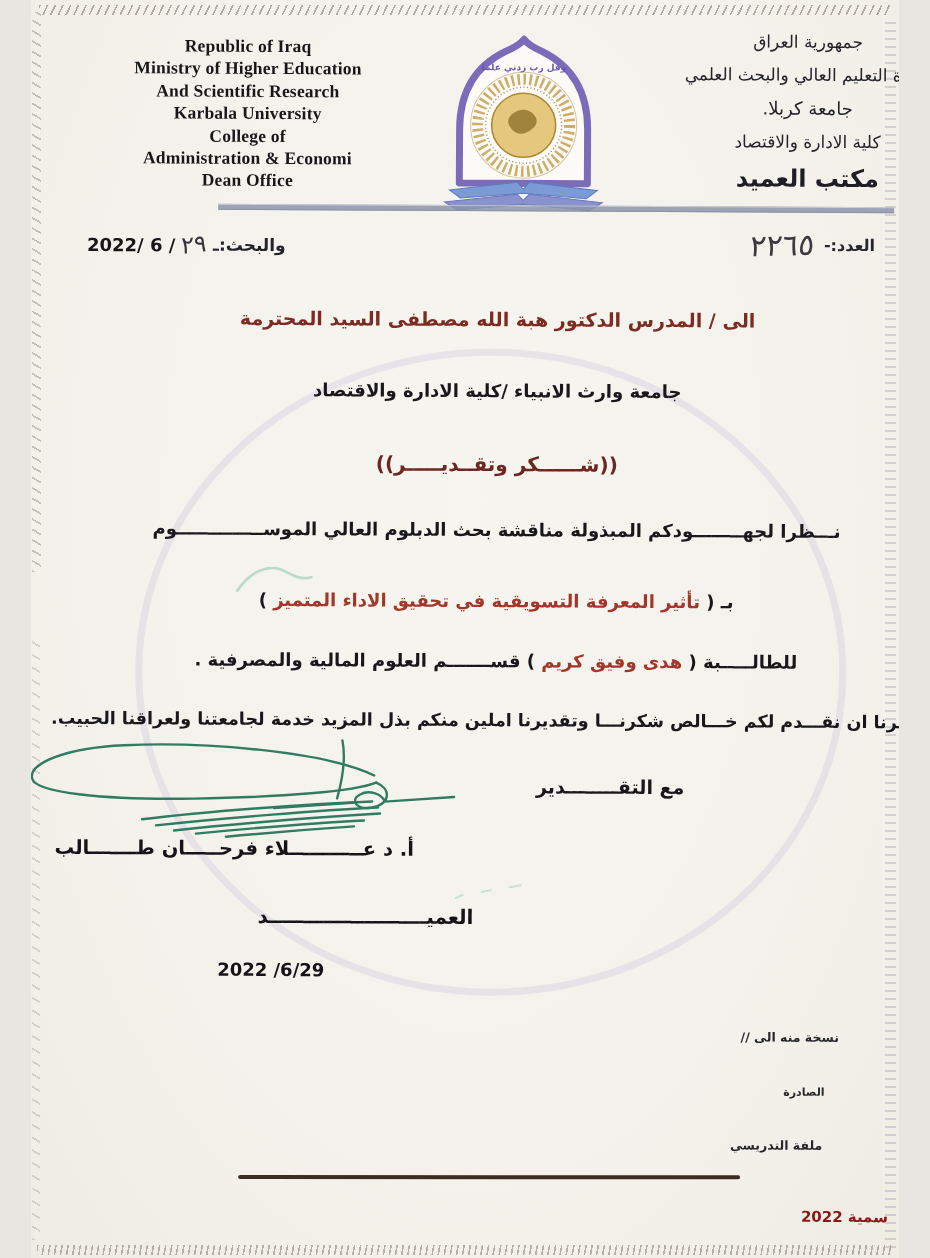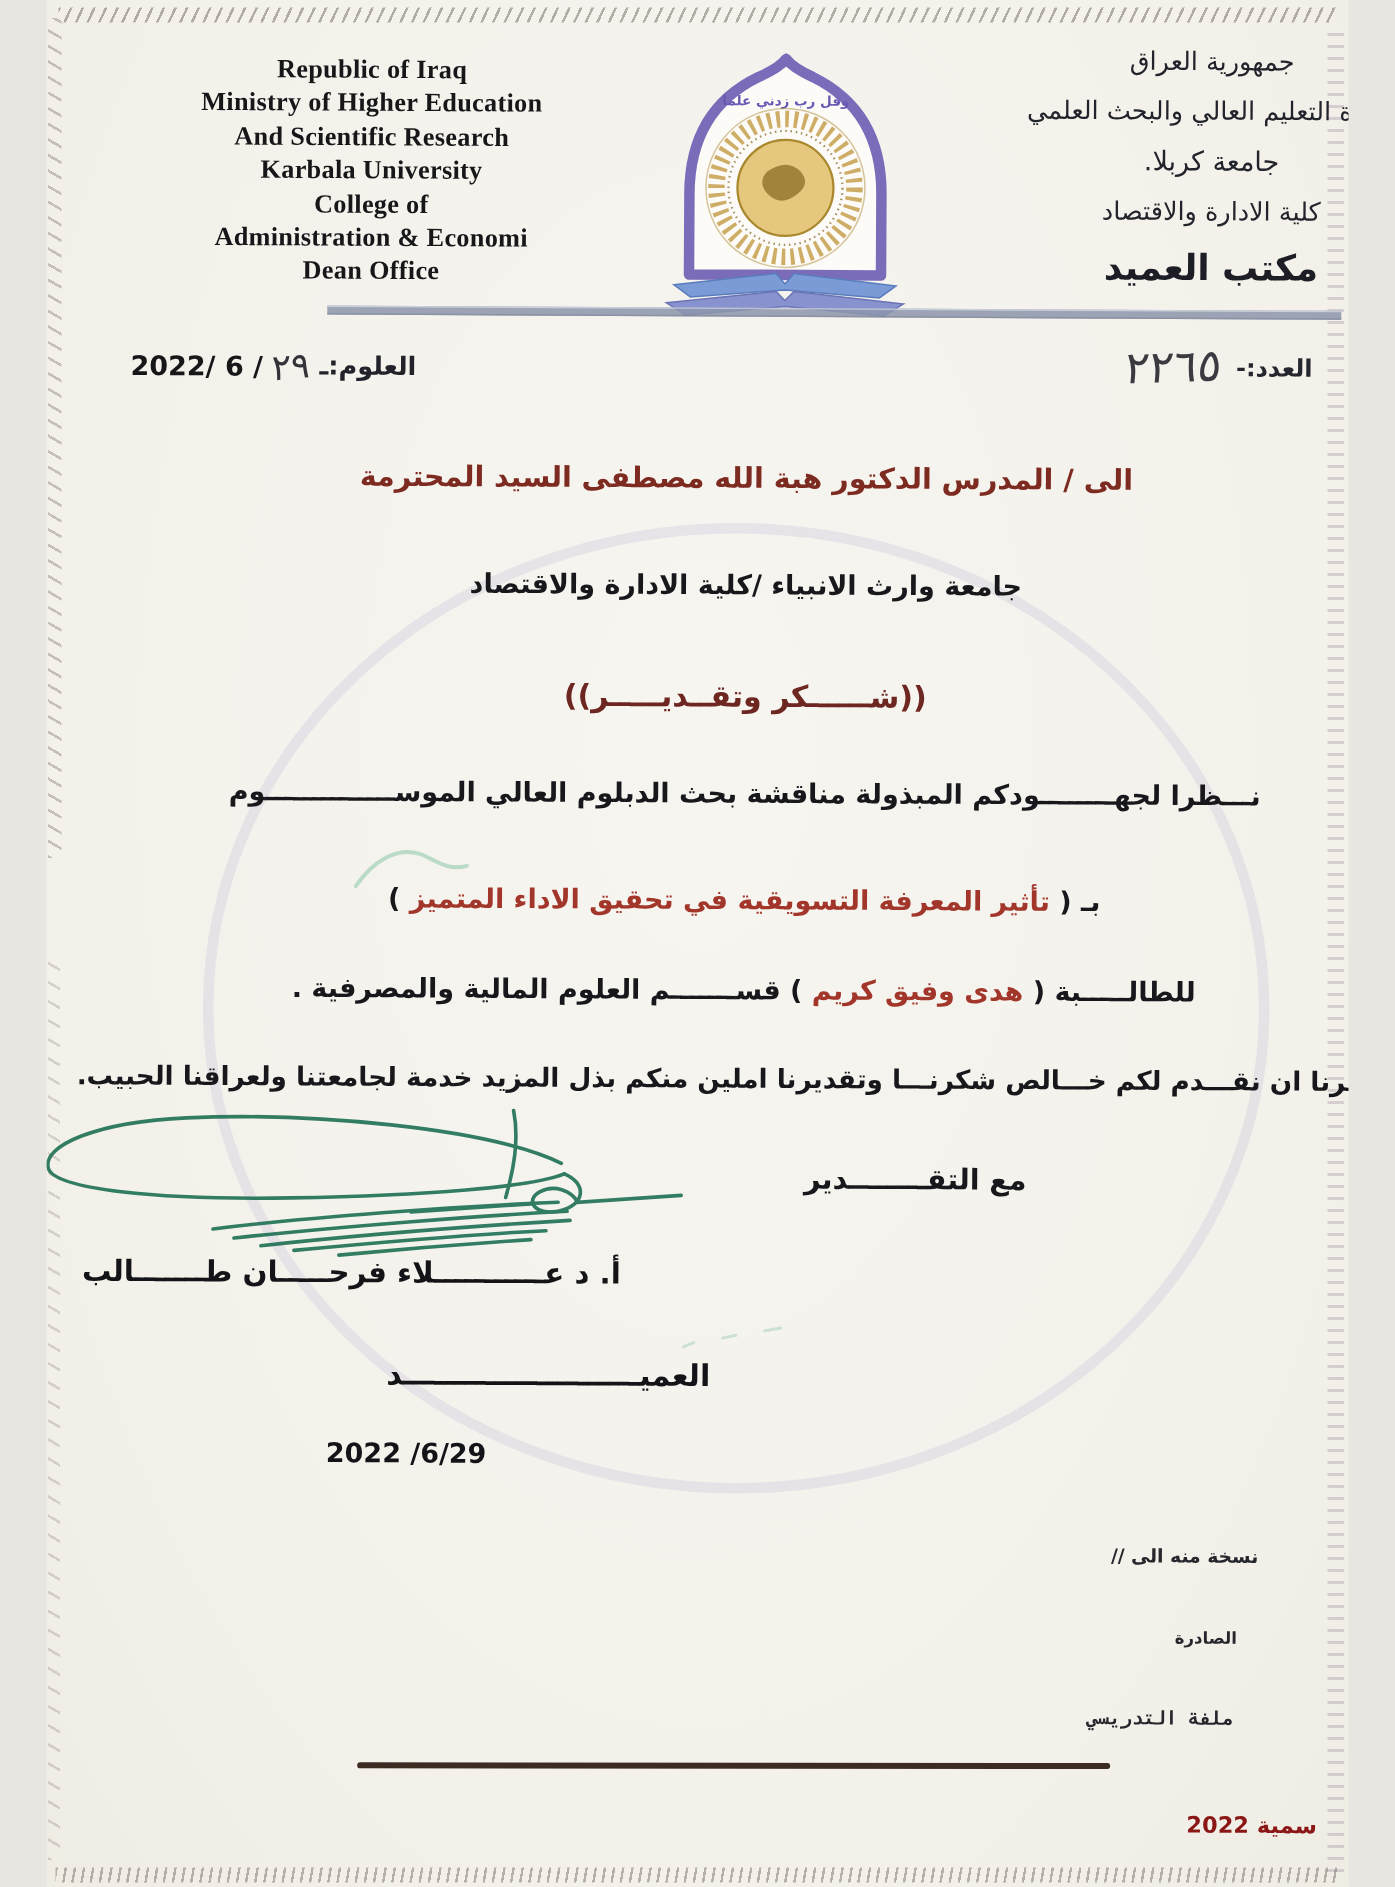--- a/index.html
+++ b/index.html
@@ -56,25 +56,25 @@
   .body4{top:710px;font-size:17.5px;left:20px;width:890px;color:#17171c;}
   .red{color:#a3362a;}
   .regards{left:470px;top:775px;width:220px;text-align:center;font-size:19px;font-weight:bold;color:#17171c;}
 
   .sig-name{right:484px;top:838px;font-size:19.5px;font-weight:bold;color:#141418;}
   .dean{right:424px;top:905px;font-size:20px;font-weight:bold;color:#141418;}
   .sig-date{left:188px;top:960px;font-size:18px;font-weight:bold;color:#141418;direction:ltr;}
 
   .cc1{right:58px;top:1028px;font-size:12.5px;font-weight:bold;color:#26262c;}
   .cc2{right:72px;top:1084px;font-size:11px;font-weight:bold;color:#26262c;}
-  .cc3{right:74px;top:1136px;font-size:12.5px;font-weight:bold;color:#26262c;font-family:Liberation Mono, monospace;}
+  .cc3{right:74px;top:1136px;font-size:12.5px;font-weight:bold;color:#26262c;}
 
   .bottom-line{left:210px;top:1175px;width:502px;height:3.5px;background:#3c2b22;
     transform:rotate(-.25deg);border-radius:2px;}
-  .footer-note{right:18px;top:1206px;font-size:15px;font-weight:bold;color:#8b1616;}
+  .footer-note{right:8px;top:1206px;font-size:15px;font-weight:bold;color:#8b1616;}
 
   svg text{font-family:"DejaVu Sans",sans-serif;}
 </style>
 </head>
 <body>
 
 <div class="page">
 
   <div class="abs edge-top"></div>
   <div class="abs edge-bottom"></div>
@@ -121,21 +121,21 @@
 
     <div class="abs sep-line"></div>
 
     <div class="abs ref-number">
       <span class="hand">٢٢٦٥</span>
       <span class="lbl ar">العدد:-</span>
     </div>
     <div class="abs ref-date">
       <span class="printed">2022/ 6 /</span>
       <span class="hand">٢٩</span>
-      <span class="lbl ar">العلوم:ـ</span>
+      <span class="lbl ar">والبحث:ـ</span>
     </div>
 
     <div class="abs line to-line ar">الى /  المدرس الدكتور  هبة الله مصطفى السيد  المحترمة</div>
     <div class="abs line univ-line ar">جامعة وارث الانبياء /كلية الادارة والاقتصاد</div>
     <div class="abs line subject ar">((شــــــكر وتقــديـــــر))</div>
     <div class="abs line body1 ar">نـــظرا لجهــــــــودكم المبذولة مناقشة بحث الدبلوم العالي الموســــــــــــــوم</div>
     <div class="abs line body2 ar">
       <span>بـ (  </span><span class="red">تأثير المعرفة التسويقية في تحقيق الاداء المتميز</span><span> )</span>
     </div>
     <div class="abs line body3 ar">

